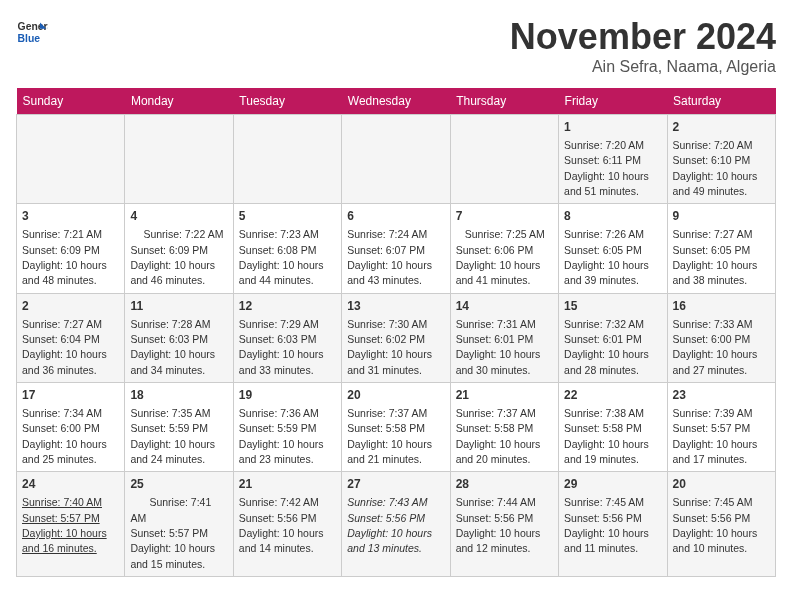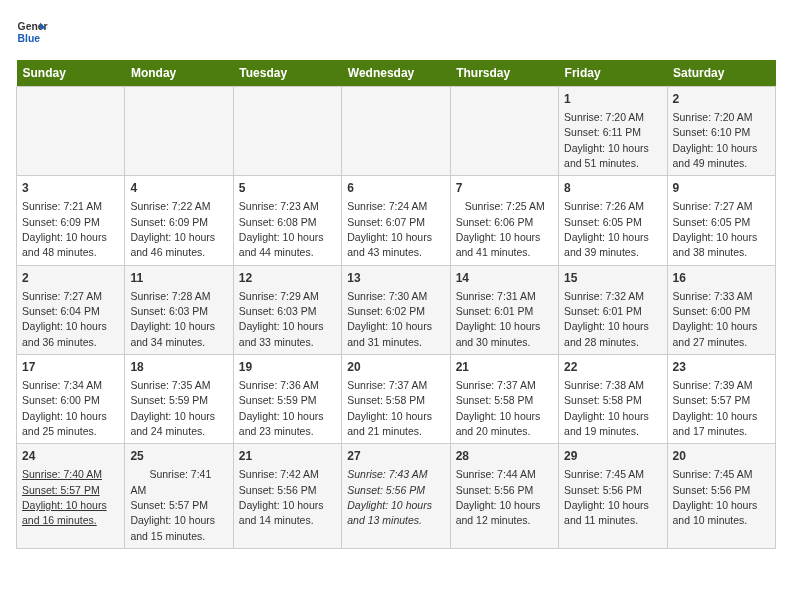--- a/index.html
+++ b/index.html
@@ -37,26 +37,26 @@
       font-size: 16px;
       font-weight: normal;
       color: #555;
     }
     table {
       width: 100%;
       border-collapse: collapse;
       font-size: 11px;
     }
     thead th {
-      background-color: #4d7c0f;
+      background-color: #be185d;
       color: #fff;
       text-align: left;
       padding: 6px 6px;
       font-size: 12px;
-      font-weight: bold;
+      font-weight: normal;
     }
     tbody td {
       vertical-align: top;
       padding: 4px 5px;
       border: 1px solid #ccc;
       width: 14.28%;
       min-height: 80px;
       color: #333;
       line-height: 1.4;
     }
@@ -83,20 +83,24 @@
 </head>
 <body>
 
 <div class="header">
   <div class="logo">
     <svg class="logo-icon" viewBox="0 0 40 40" xmlns="http://www.w3.org/2000/svg">
       <text x="2" y="18" font-size="13" font-weight="bold" fill="#333">General</text>
       <text x="2" y="32" font-size="13" font-weight="bold" fill="#1a5db5">Blue</text>
       <polygon points="30,8 38,16 30,16" fill="#1a5db5"></polygon>
     </svg>
+  </div>
+  <div class="title-block">
+    <h1>November 2024</h1>
+    <h2>Ain Sefra, Naama, Algeria</h2>
   </div>
 </div>
 
 <table>
   <thead>
     <tr>
     <th>Sunday</th>
         <th>Monday</th>
         <th>Tuesday</th>
         <th>Wednesday</th>
@@ -116,21 +120,21 @@
 Sunset: 6:11 PM
 Daylight: 10 hours and 51 minutes.</span></td>
         <td><span class="day-num">2</span><span class="day-info" style="white-space: pre-line;">Sunrise: 7:20 AM
 Sunset: 6:10 PM
 Daylight: 10 hours and 49 minutes.</span></td>
       </tr>
       <tr>
         <td><span class="day-num">3</span><span class="day-info" style="white-space: pre-line;">Sunrise: 7:21 AM
 Sunset: 6:09 PM
 Daylight: 10 hours and 48 minutes.</span></td>
-        <td><span class="day-num">4</span><span class="day-info" style="white-space: pre-line;">Sunrise: 7:22 AM
+        <td><span class="day-num">4</span><span class="day-info" style="white-space: pre-line; margin-left: 13px;">Sunrise: 7:22 AM
 Sunset: 6:09 PM
 Daylight: 10 hours and 46 minutes.</span></td>
         <td><span class="day-num">5</span><span class="day-info" style="white-space: pre-line; text-align: right;">Sunrise: 7:23 AM
 Sunset: 6:08 PM
 Daylight: 10 hours and 44 minutes.</span></td>
         <td><span class="day-num">6</span><span class="day-info" style="white-space: pre-line;">Sunrise: 7:24 AM
 Sunset: 6:07 PM
 Daylight: 10 hours and 43 minutes.</span></td>
         <td><span class="day-num">7</span><span class="day-info" style="white-space: pre-line; margin-left: 9px;">Sunrise: 7:25 AM
 Sunset: 6:06 PM

